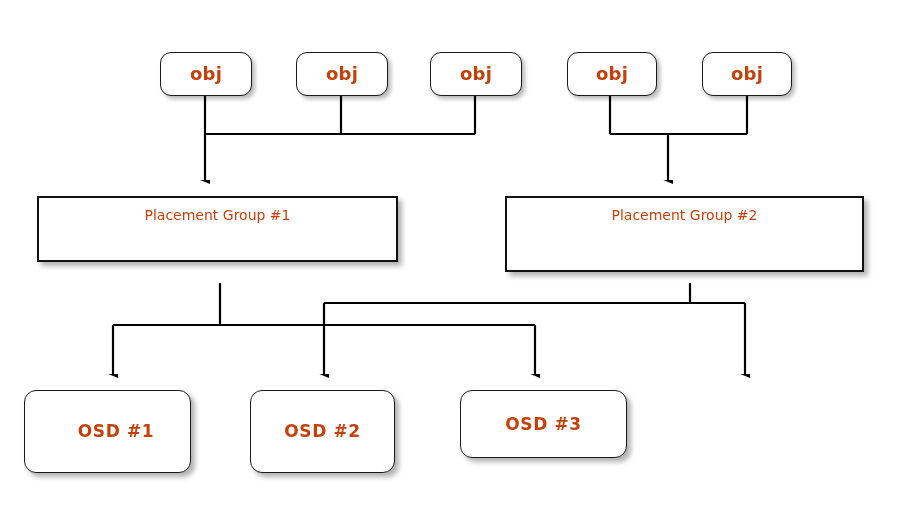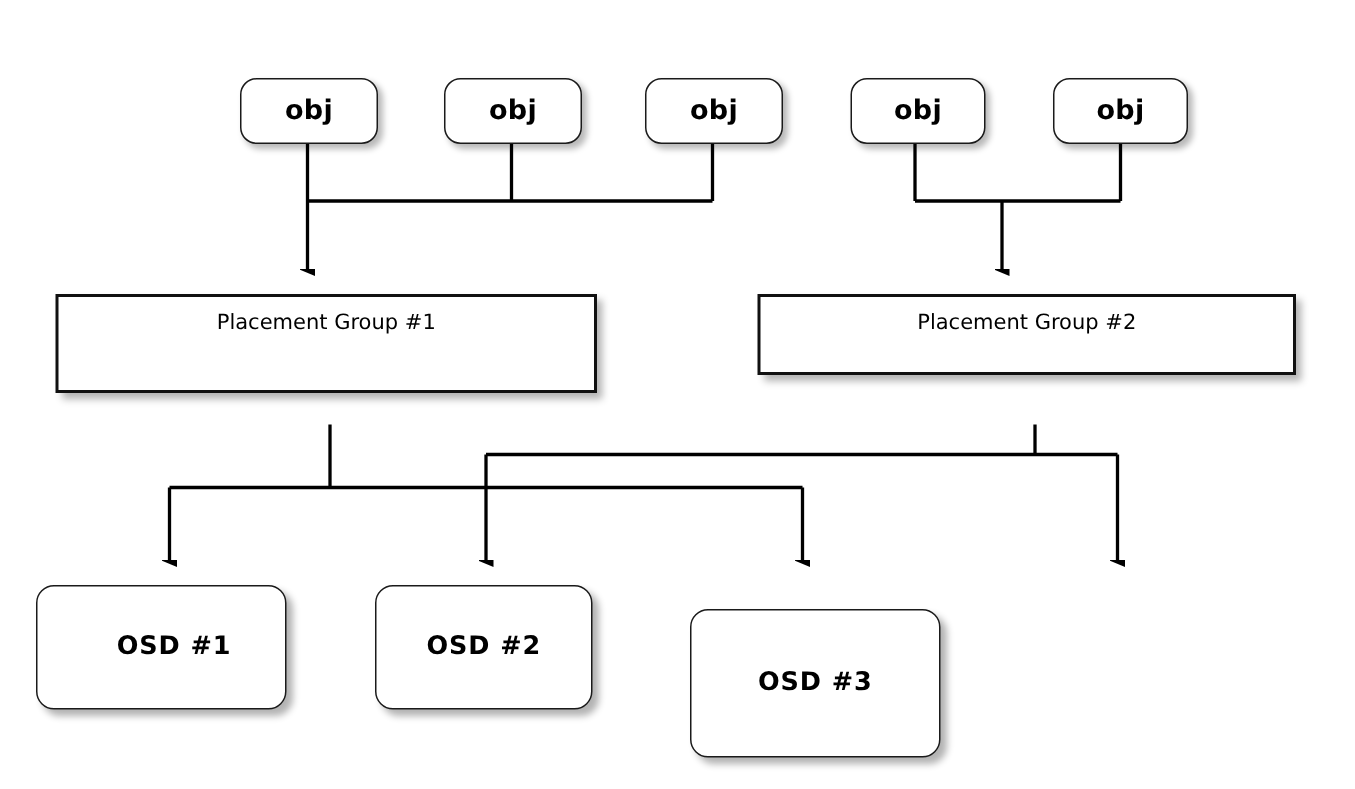--- a/index.html
+++ b/index.html
@@ -27,21 +27,21 @@
     pointer-events: none;
   }
   .node {
     position: absolute;
     box-sizing: border-box;
     background: #ffffff;
     display: flex;
     align-items: center;
     justify-content: center;
     text-align: center;
-    color: #000000;
+    color: #c2410c;
   }
   .node-obj {
     border: 1.6px solid #1a1a1a;
     border-radius: 11px;
     font-size: 18px;
     font-weight: bold;
     letter-spacing: 0.2px;
     box-shadow: 3px 3px 4px rgba(0,0,0,0.28);
   }
   .node-pg {
@@ -120,27 +120,27 @@
   <div class="node node-obj" style="left:567px; top:52px; width:90px; height:44px;">
     <span class="node-label">obj</span>
   </div>
   <div class="node node-obj" style="left:702px; top:52px; width:90px; height:44px;">
     <span class="node-label">obj</span>
   </div>
 
   <div class="node node-pg" style="left:37px; top:196px; width:361px; height:66px;">
     <span class="node-label">Placement Group #1</span>
   </div>
-  <div class="node node-pg" style="left:505px; top:196px; width:359px; height:54px;">
+  <div class="node node-pg" style="left:505px; top:196px; width:359px; height:76px;">
     <span class="node-label">Placement Group #2</span>
   </div>
 
   <div class="node node-osd" style="left:24px; top:390px; width:167px; height:83px;padding-left:17px;">
     <span class="node-label">OSD #1</span>
   </div>
   <div class="node node-osd" style="left:250px; top:390px; width:145px; height:83px;">
     <span class="node-label">OSD #2</span>
   </div>
-  <div class="node node-osd" style="left:460px; top:390px; width:167px; height:99px;margin-top:16px;">
+  <div class="node node-osd" style="left:460px; top:390px; width:167px; height:68px;">
     <span class="node-label">OSD #3</span>
   </div>
 
 </div>
 
 </body></html>

